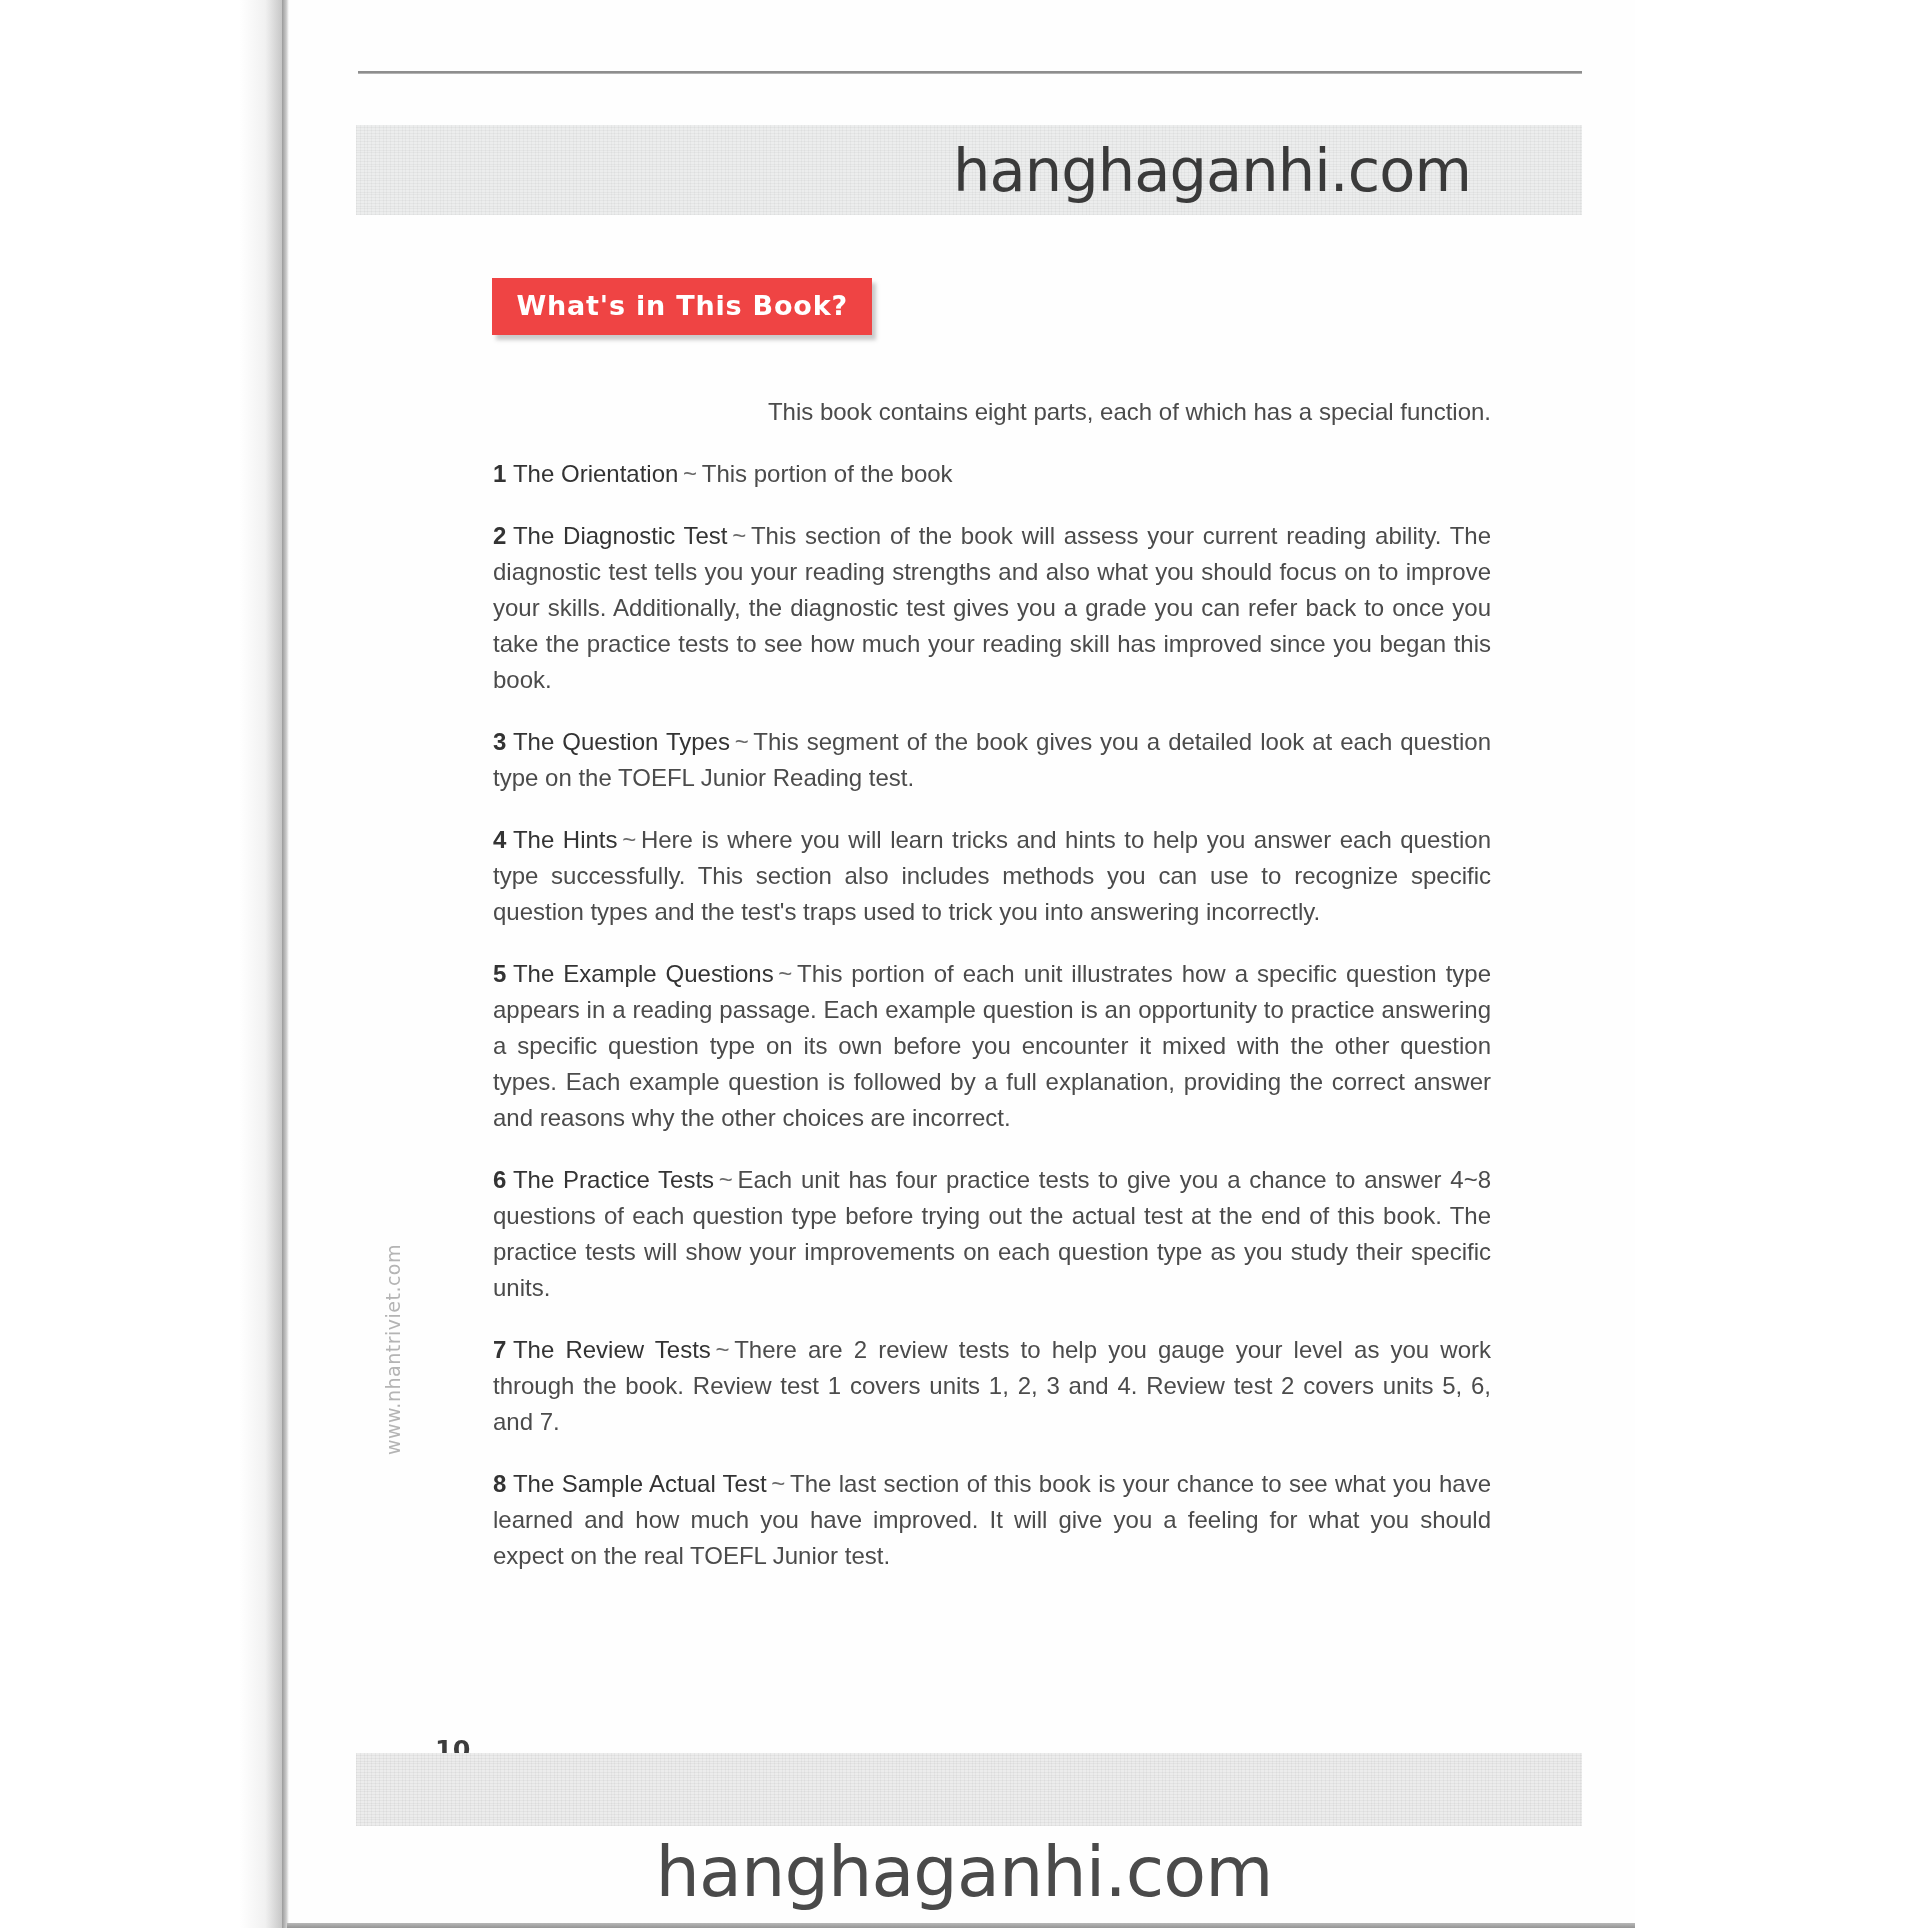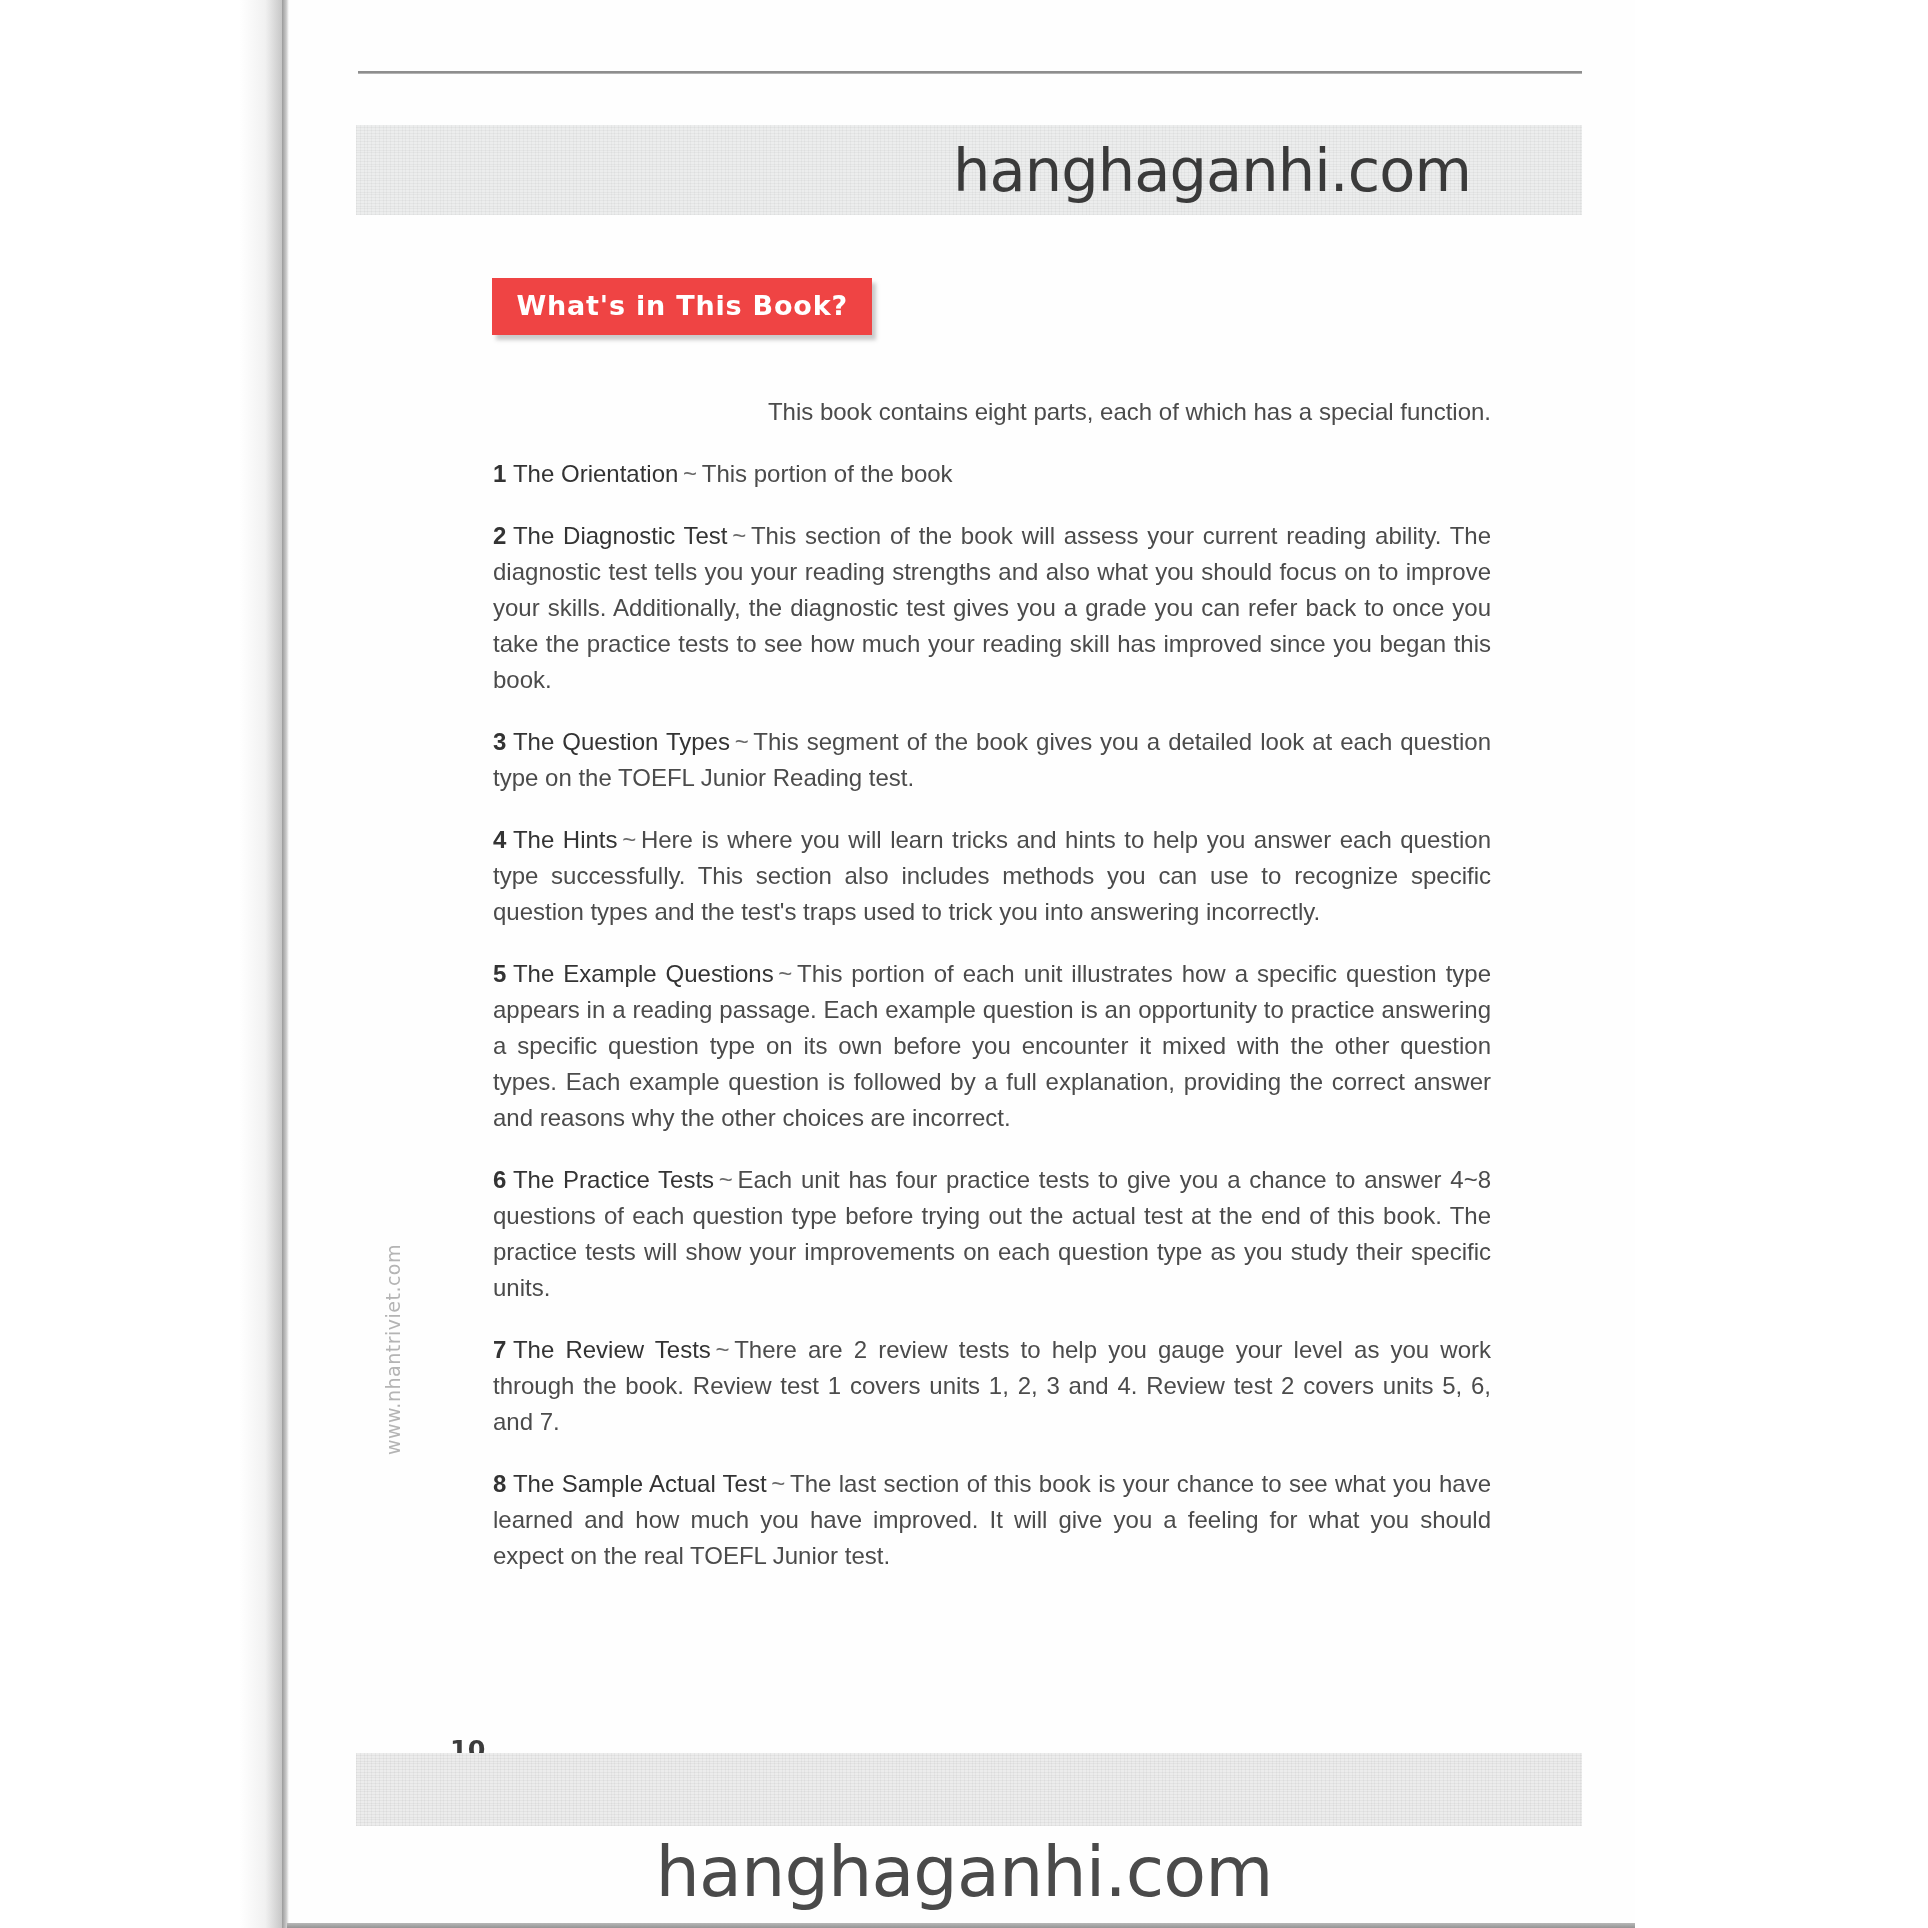--- a/index.html
+++ b/index.html
@@ -167,21 +167,20 @@
 
   
   .page-number {
     position: absolute;
     left: 435px;
     top: 1734px;
     font-size: 25.4px;
     font-weight: bold;
     color: #3c3c3c;
     font-family: "DejaVu Sans", sans-serif;
-    margin-left: 15px;
   }
 
   
   .footer-band {
     position: absolute;
     left: 356px;
     top: 1753px;
     width: 1226px;
     height: 73px;
     background: #ececec;

